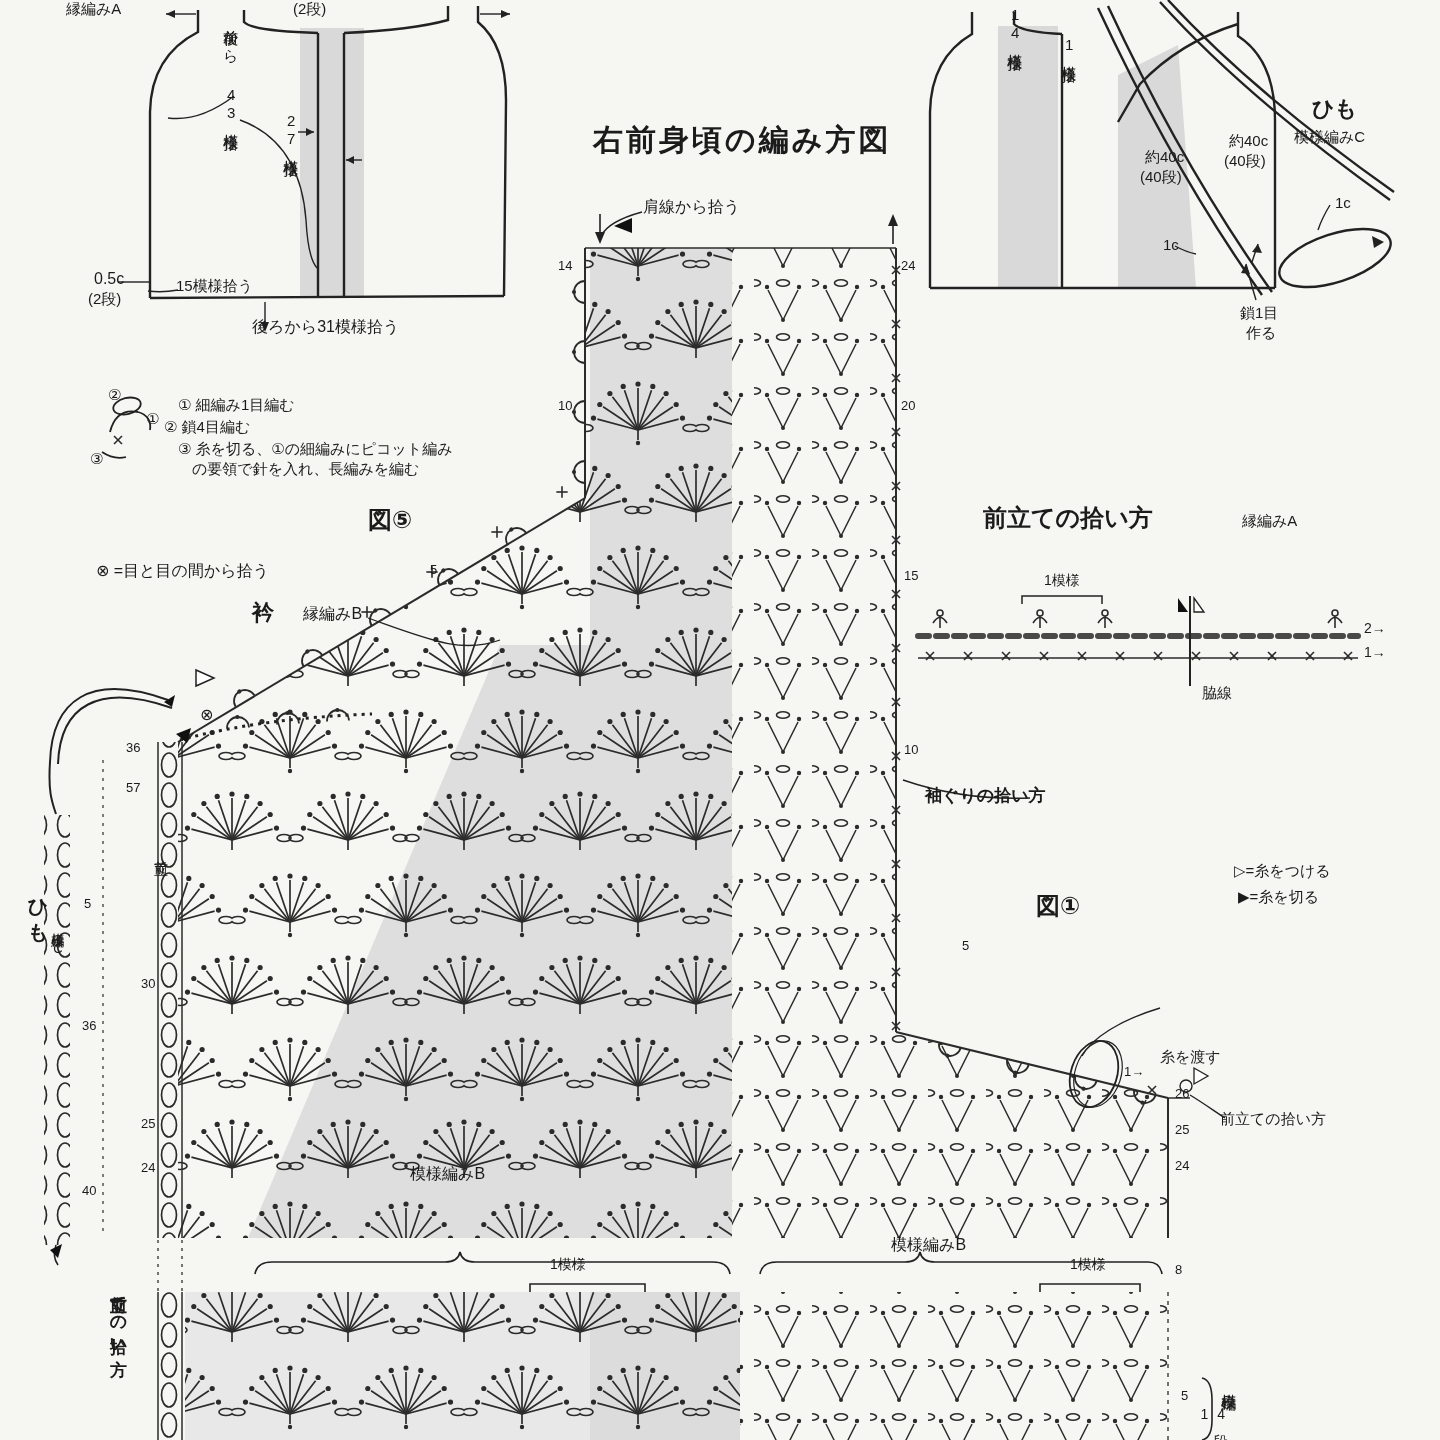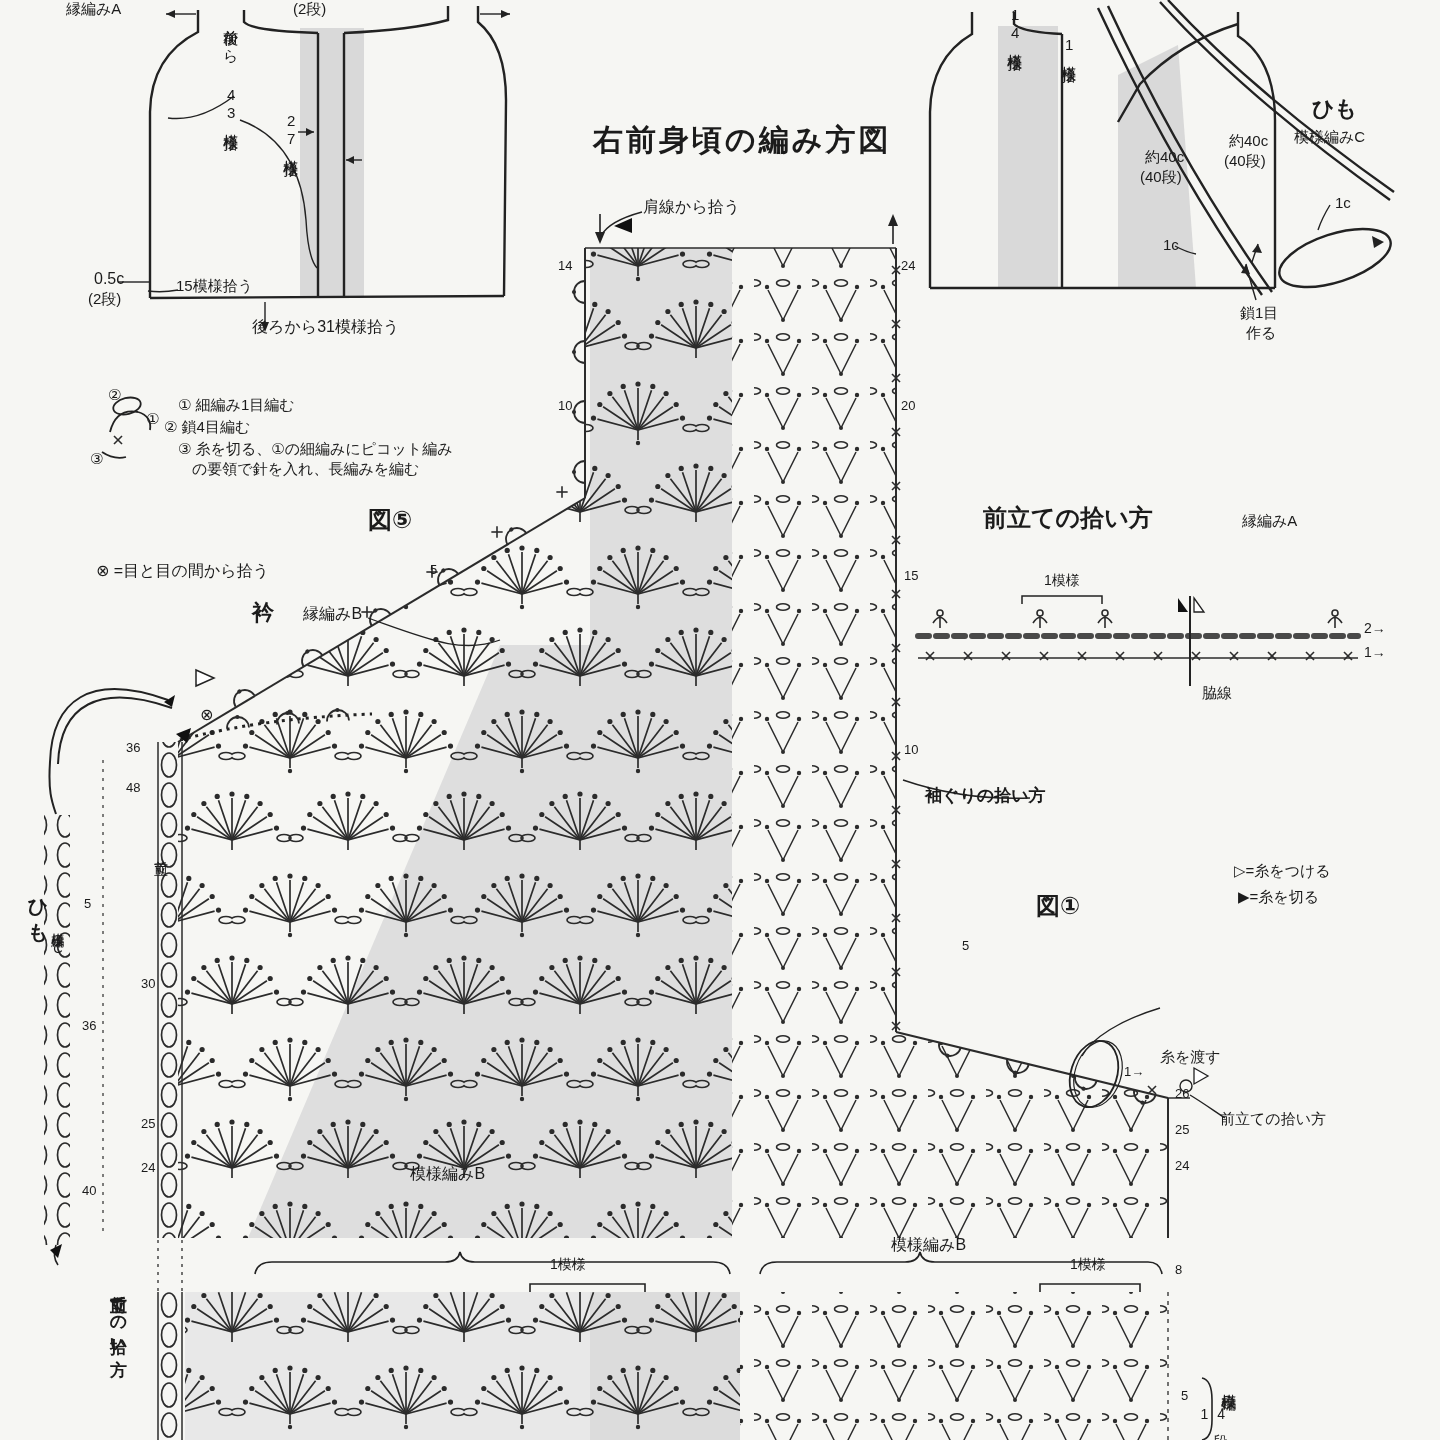--- a/index.html
+++ b/index.html
@@ -359,21 +359,21 @@
 <div class="lbl fs13" style="left:1175px;top:1122px">25</div>
 <div class="lbl fs13" style="left:1175px;top:1158px">24</div>
 <div class="lbl fs13" style="left:1175px;top:1262px">8</div>
 <div class="lbl fs13" style="left:1181px;top:1388px">5</div>
 
 <div class="lbl fs20 b v" style="left:26px;top:884px">ひも</div>
 <div class="lbl fs13 v" style="left:50px;top:922px">模様編みC</div>
 <div class="lbl fs14 v" style="left:153px;top:850px">前立て</div>
 <div class="lbl fs17 b v" style="left:108px;top:1282px">前立ての拾い方</div>
 <div class="lbl fs13" style="left:126px;top:740px">36</div>
-<div class="lbl fs13" style="left:126px;top:780px">48</div>
+<div class="lbl fs13" style="left:126px;top:780px">57</div>
 <div class="lbl fs13" style="left:84px;top:896px">5</div>
 <div class="lbl fs13" style="left:141px;top:976px">30</div>
 <div class="lbl fs13" style="left:82px;top:1018px">36</div>
 <div class="lbl fs13" style="left:141px;top:1116px">25</div>
 <div class="lbl fs13" style="left:141px;top:1160px">24</div>
 <div class="lbl fs13" style="left:82px;top:1183px">40</div>
 
 <div class="lbl fs16" style="left:410px;top:1165px">模様編みB</div>
 <div class="lbl fs14" style="left:550px;top:1256px">1模様</div>
 <div class="lbl fs16" style="left:891px;top:1236px">模様編みB</div>

